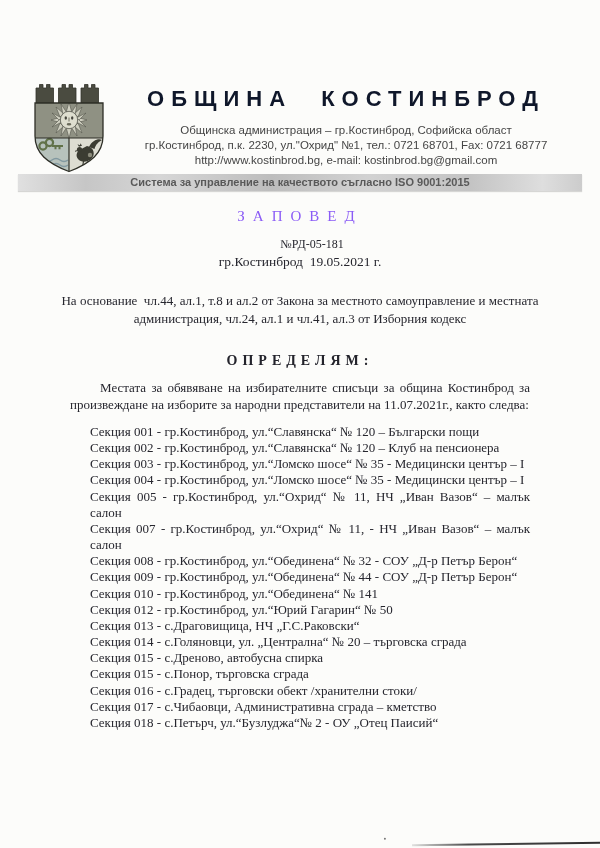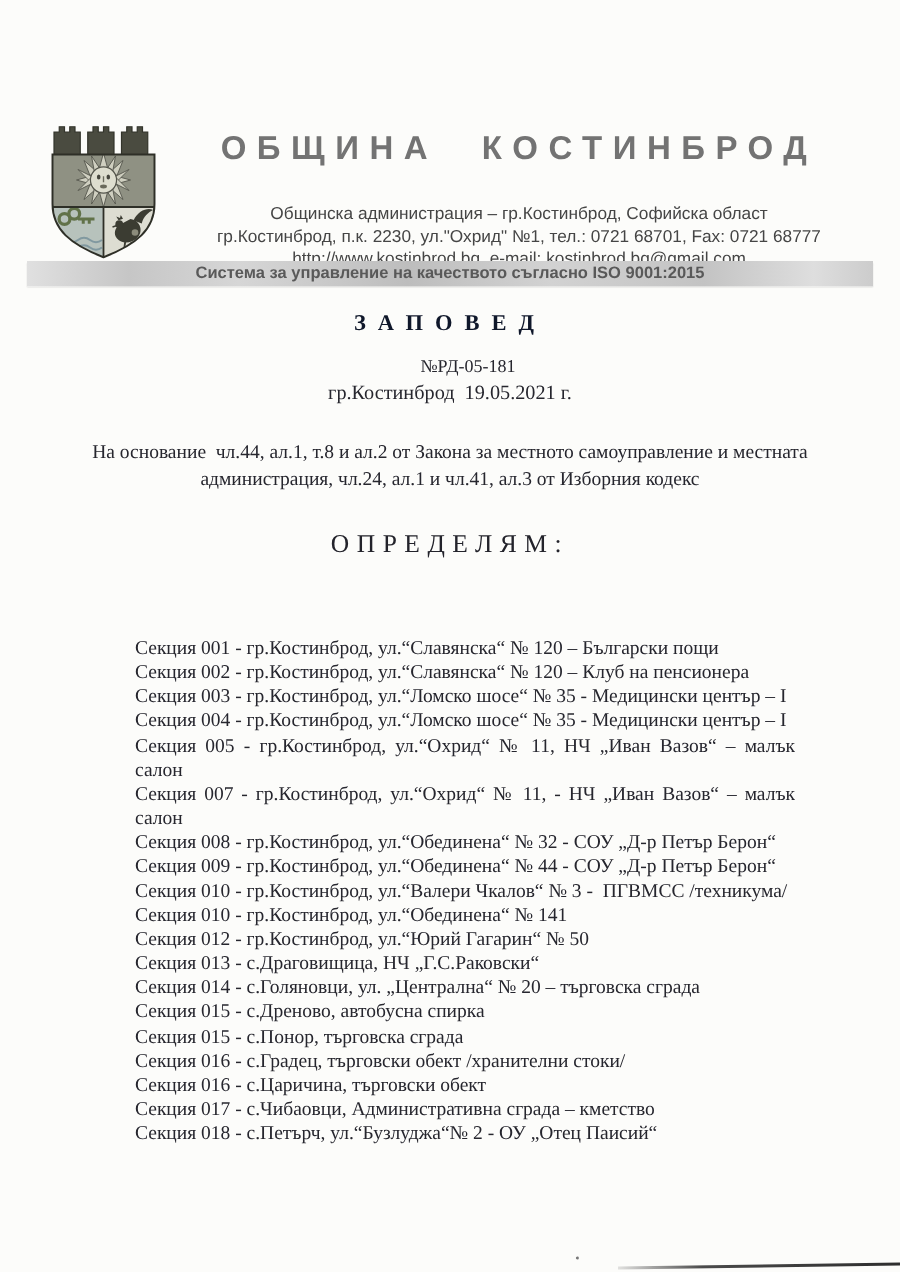--- a/index.html
+++ b/index.html
@@ -6,39 +6,39 @@
   .page{
     position:relative;width:600px;height:848px;margin:0 auto;
     background:#fcfcfa;overflow:hidden;
     font-family:"Liberation Serif", serif;color:#26262e;
   }
   
   .emblem{position:absolute;left:30px;top:82px;width:78px;height:92px;filter:blur(.3px) saturate(.85);}
   .letterhead{position:absolute;left:112px;top:86px;width:468px;text-align:center;
     font-family:"Liberation Sans", sans-serif;}
   .muni-title{font-size:22px;font-weight:bold;letter-spacing:7px;word-spacing:16px;
-    color:#737373;white-space:nowrap;margin-bottom:24px;}
+    color:#0f172a;white-space:nowrap;margin-bottom:11px;}
   .addr-line{font-size:11.5px;line-height:15px;color:#454545;white-space:nowrap;}
   .iso-band{
     position:absolute;left:18px;top:174px;width:564px;height:17px;line-height:17px;
     background:linear-gradient(90deg,#e0e0e0,#c6c6c6 12%,#d6d6d6 25%,#bdbdbd 45%,#d2d2d2 62%,#c3c3c3 80%,#dedede 93%,#cccccc);
     text-align:center;font-family:"Liberation Sans", sans-serif;
     font-weight:bold;font-size:11px;color:#595959;
     box-shadow:0 1px 1px rgba(0,0,0,.15);
   }
   
   .doc-title{position:absolute;top:208px;left:0;width:100%;text-align:center;
-    font-weight:bold;font-size:15px;letter-spacing:8px;color:#0f172a;}
+    font-weight:normal;font-size:15px;letter-spacing:8px;color:#8b5cf6;}
   .doc-number{position:absolute;top:237px;left:0;width:100%;text-align:center;font-size:12px;margin-left:12px;}
   .doc-place-date{position:absolute;top:254px;left:0;width:100%;text-align:center;
     font-size:13.5px;white-space:pre;}
   .legal{position:absolute;top:292px;left:58px;width:484px;margin:0;
     text-align:center;font-size:13px;line-height:17.5px;white-space:pre-wrap;}
   .determine{position:absolute;top:353px;left:0;width:100%;text-align:center;
-    font-weight:normal;font-size:17px;letter-spacing:5px;color:#23232b;}
+    font-weight:bold;font-size:14px;letter-spacing:5px;color:#23232b;}
   .intro{position:absolute;top:380px;left:70px;width:460px;margin:0;
     text-align:justify;text-indent:30px;font-size:13px;line-height:16.5px;}
   .sections{position:absolute;top:424px;left:70px;width:460px;font-size:13px;line-height:16.15px;}
   .section-line{text-align:justify;white-space:pre-wrap;margin-left:20px;}
   
   .scan-line{position:absolute;right:0;bottom:3px;width:188px;height:2px;
     background:linear-gradient(90deg,rgba(70,70,70,.15),#4a4a4a 30%,#2e2e2e);
     transform:rotate(-.8deg);}
   .scan-line::before{content:"";position:absolute;left:-28px;top:-7px;width:2px;height:2px;
     background:#777;border-radius:50%;}
@@ -122,37 +122,36 @@
   </div>
 
   <div class="doc-title">ЗАПОВЕД</div>
   <div class="doc-number">№РД-05-181</div>
   <div class="doc-place-date">гр.Костинброд  19.05.2021 г.</div>
 
   <p class="legal">На основание  чл.44, ал.1, т.8 и ал.2 от Закона за местното самоуправление и местната администрация, чл.24, ал.1 и чл.41, ал.3 от Изборния кодекс</p>
 
   <div class="determine">ОПРЕДЕЛЯМ:</div>
 
+  <p class="intro">Местата за обявяване на избирателните списъци за община Костинброд за произвеждане на изборите за народни представители на 11.07.2021г., както следва:</p>
 
   <div class="sections">
       <div class="section-line">Секция 001 - гр.Костинброд, ул.“Славянска“ № 120 – Български пощи</div>
       <div class="section-line">Секция 002 - гр.Костинброд, ул.“Славянска“ № 120 – Клуб на пенсионера</div>
       <div class="section-line">Секция 003 - гр.Костинброд, ул.“Ломско шосе“ № 35 - Медицински център – I</div>
       <div class="section-line">Секция 004 - гр.Костинброд, ул.“Ломско шосе“ № 35 - Медицински център – I</div>
       <div class="section-line">Секция 005 - гр.Костинброд, ул.“Охрид“ № 11, НЧ „Иван Вазов“ – малък салон</div>
       <div class="section-line">Секция 007 - гр.Костинброд, ул.“Охрид“ № 11, - НЧ „Иван Вазов“ – малък салон</div>
       <div class="section-line">Секция 008 - гр.Костинброд, ул.“Обединена“ № 32 - СОУ „Д-р Петър Берон“</div>
       <div class="section-line">Секция 009 - гр.Костинброд, ул.“Обединена“ № 44 - СОУ „Д-р Петър Берон“</div>
-      <div class="section-line">Секция 010 - гр.Костинброд, ул.“Валери Чкалов“ № 3 -  ПГВМСС /техникума/</div>
       <div class="section-line">Секция 010 - гр.Костинброд, ул.“Обединена“ № 141</div>
       <div class="section-line">Секция 012 - гр.Костинброд, ул.“Юрий Гагарин“ № 50</div>
       <div class="section-line">Секция 013 - с.Драговищица, НЧ „Г.С.Раковски“</div>
       <div class="section-line">Секция 014 - с.Голяновци, ул. „Централна“ № 20 – търговска сграда</div>
       <div class="section-line">Секция 015 - с.Дреново, автобусна спирка</div>
       <div class="section-line">Секция 015 - с.Понор, търговска сграда</div>
       <div class="section-line">Секция 016 - с.Градец, търговски обект /хранителни стоки/</div>
-      <div class="section-line">Секция 016 - с.Царичина, търговски обект</div>
       <div class="section-line">Секция 017 - с.Чибаовци, Административна сграда – кметство</div>
       <div class="section-line">Секция 018 - с.Петърч, ул.“Бузлуджа“№ 2 - ОУ „Отец Паисий“</div>
     </div>
 
   <div class="scan-line"></div>
 </div>
 
 </body></html>

